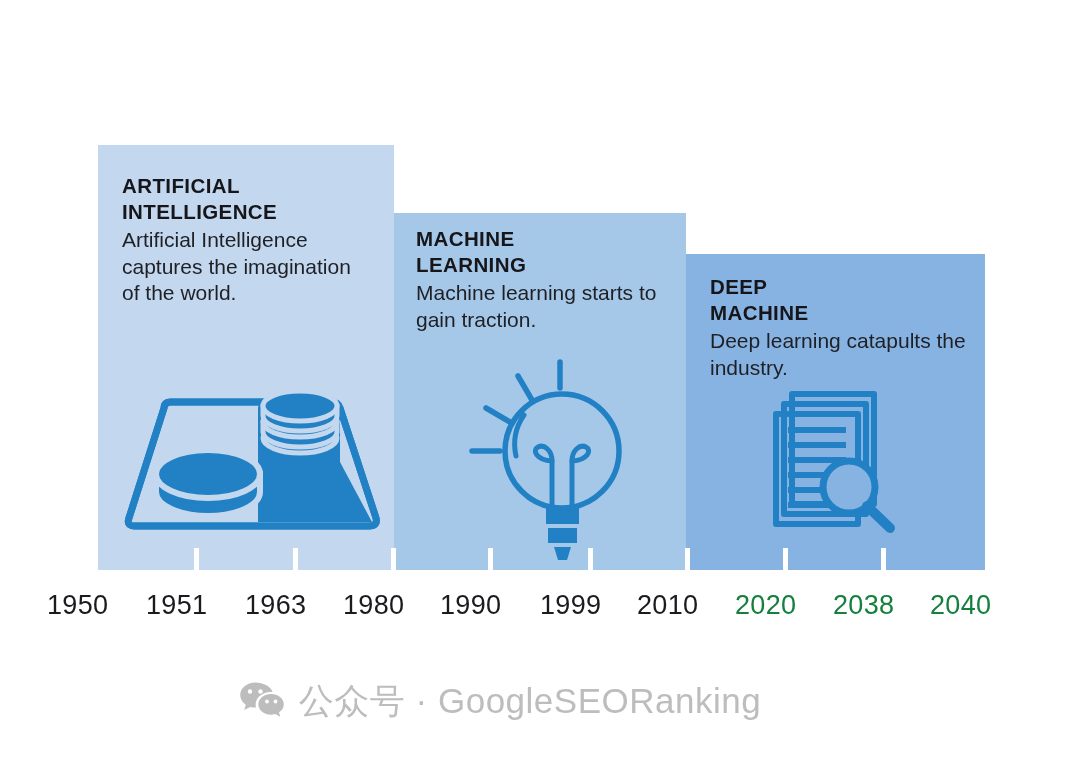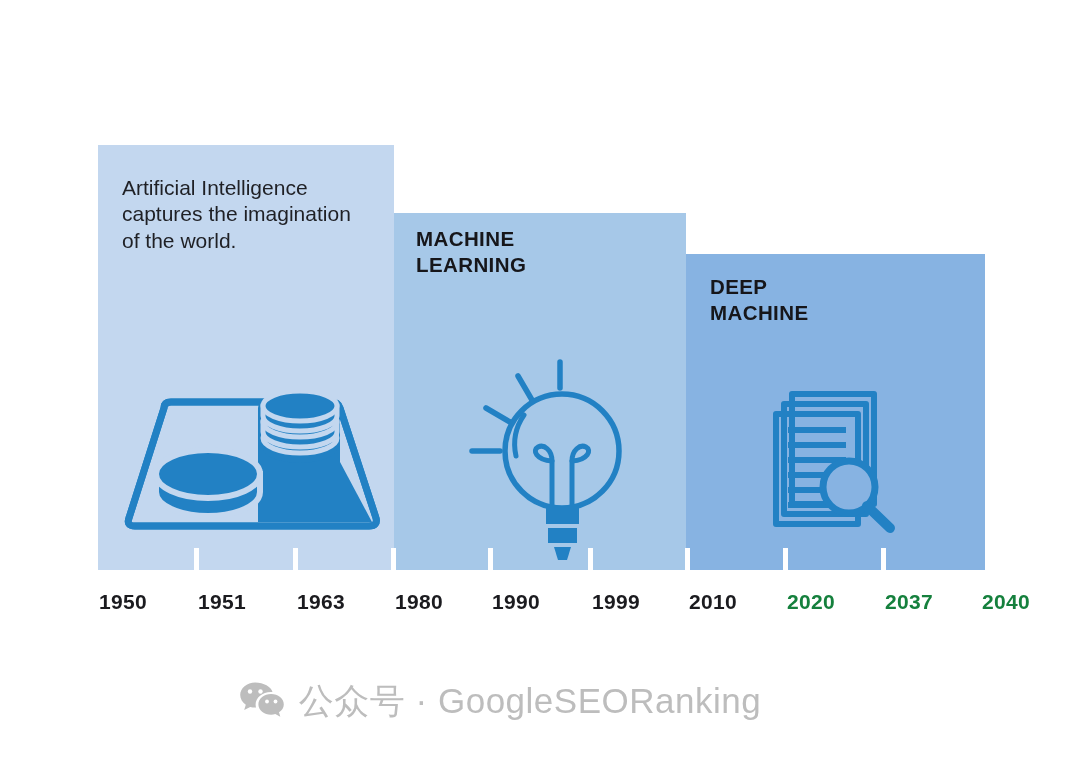--- a/index.html
+++ b/index.html
@@ -100,23 +100,23 @@
     width: 5px;
     height: 22px;
     background: #ffffff;
     top: 548px;
   }
   .year-label {
     position: absolute;
     top: 590px;
     width: 100px;
     margin-left: -50px;
-    text-align: right;
-    font-size: 21px;
-    font-weight: bold;
+    text-align: left;
+    font-size: 27px;
+    font-weight: normal;
     letter-spacing: 0.3px;
     color: #1b1b1f;
   }
   .year-label.future {
     color: #15803d;
   }
 
   
   #watermark {
     position: absolute;
@@ -140,31 +140,35 @@
 </head>
 <body>
 
 <div id="stage">
 
   <div class="band band-ai" style="background: rgb(195, 215, 239);"></div>
   <div class="band band-ml" style="background: rgb(166, 200, 232);"></div>
   <div class="band band-dl" style="background: rgb(135, 179, 226);"></div>
 
   <div class="txt-block txt-ai">
+    <div class="heading">ARTIFICIAL
+INTELLIGENCE</div>
     <p class="body-text">Artificial Intelligence captures the imagination of the world.</p>
   </div>
 
   <div class="txt-block txt-ml">
     <div class="heading">MACHINE
 LEARNING</div>
+    <p class="body-text">Machine learning starts to gain traction.</p>
   </div>
 
   <div class="txt-block txt-dl">
     <div class="heading">DEEP
 MACHINE</div>
+    <p class="body-text">Deep learning catapults the industry.</p>
   </div>
 
   <div class="icon-wrap icon-ai">
     <svg viewBox="0 0 268 150" width="268" height="150" aria-hidden="true">
       <g fill="none" stroke="#2281c4" stroke-width="7" stroke-linejoin="round" stroke-linecap="round">
 
         <path d="M 46 16 Q 46 10 53 10 L 213 10 Q 220 10 222 16 L 258 126 Q 260 134 251 134 L 17 134 Q 8 134 11 126 Z"></path>
       </g>
 
       <path d="M 140 70 L 222 70 L 254 130 L 140 130 Z" fill="#2281c4"></path>
@@ -251,21 +255,21 @@
       <div class="tick" style="left: 783px;"></div>
       <div class="tick" style="left: 881px;"></div>
       <div class="year-label" style="left: 97px;">1950</div>
       <div class="year-label" style="left: 196px;">1951</div>
       <div class="year-label" style="left: 295px;">1963</div>
       <div class="year-label" style="left: 393px;">1980</div>
       <div class="year-label" style="left: 490px;">1990</div>
       <div class="year-label" style="left: 590px;">1999</div>
       <div class="year-label" style="left: 687px;">2010</div>
       <div class="year-label future" style="left: 785px;">2020</div>
-      <div class="year-label future" style="left: 883px;">2037</div>
+      <div class="year-label future" style="left: 883px;">2038</div>
       <div class="year-label future" style="left: 980px;">2040</div>
     </div>
 
   <div id="watermark">
     <span>
       <svg width="46" height="40" viewBox="0 0 46 40" aria-hidden="true">
         <path d="M16.2 2.5C7.9 2.5 1.2 8.1 1.2 15c0 3.9 2.2 7.4 5.6 9.7L5.2 30l6-3.1c1.6.4 3.3.7 5 .7h.9c-.3-1-.5-2.1-.5-3.2 0-6.9 6.8-12.5 15.2-12.5.6 0 1.1 0 1.7.1C32 6.8 24.8 2.5 16.2 2.5z" fill="#bdbdbd"></path>
         <circle cx="11" cy="11.5" r="2.2" fill="#ffffff"></circle>
         <circle cx="21.5" cy="11.5" r="2.2" fill="#ffffff"></circle>
         <path d="M44.8 24.4c0-5.7-5.7-10.3-12.7-10.3s-12.7 4.6-12.7 10.3 5.7 10.3 12.7 10.3c1.5 0 2.9-.2 4.2-.6l5 2.6-1.3-4.4c2.9-1.9 4.8-4.8 4.8-7.9z" fill="#bdbdbd"></path>

